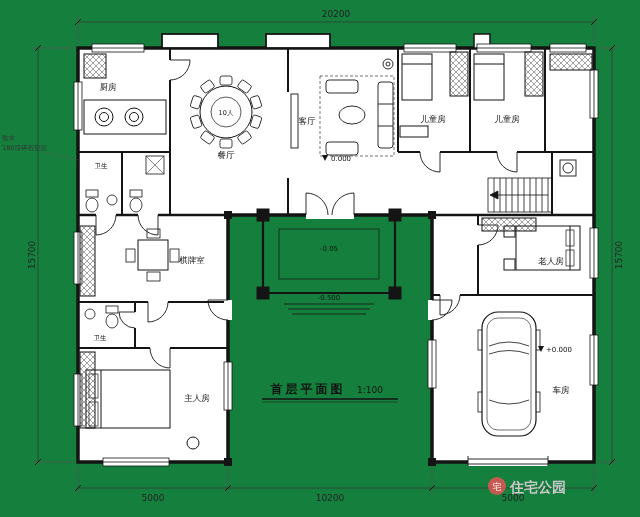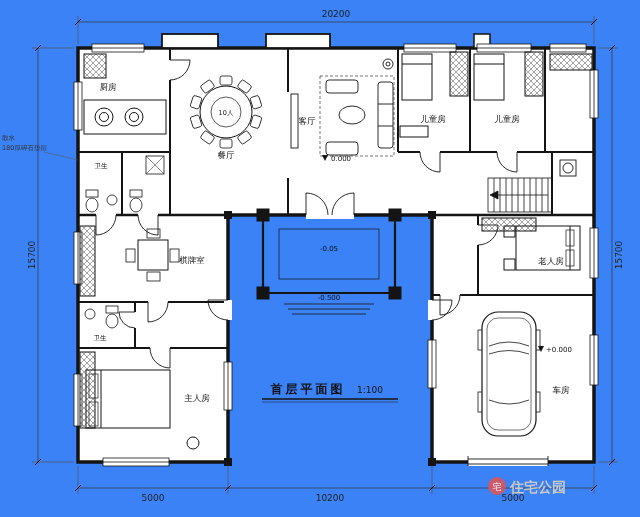--- a/index.html
+++ b/index.html
@@ -1,16 +1,16 @@
 <!DOCTYPE html>
 <html><head>
 <meta charset="utf-8">
 <style>
   html,body{margin:0;padding:0;background:#ffffff;}
-  .page{position:relative;width:640px;height:517px;background:#3b82f6;overflow:hidden;
+  .page{position:relative;width:640px;height:517px;background:#15803d;overflow:hidden;
         font-family:"DejaVu Sans",sans-serif;}
   svg{display:block}
   text{fill:#111;stroke:none;font-family:"DejaVu Sans",sans-serif;}
   .dim{font-size:9px;fill:#222;}
   .rl{font-size:8.5px;}
   .sm{font-size:6.5px;}
   .lv{font-size:7px;}
   .ttl{font-size:12px;font-weight:bold;letter-spacing:3px;}
   .scale{font-size:9px;}
   .wm{font-size:14px;font-weight:bold;fill:#c9c9c9;}

